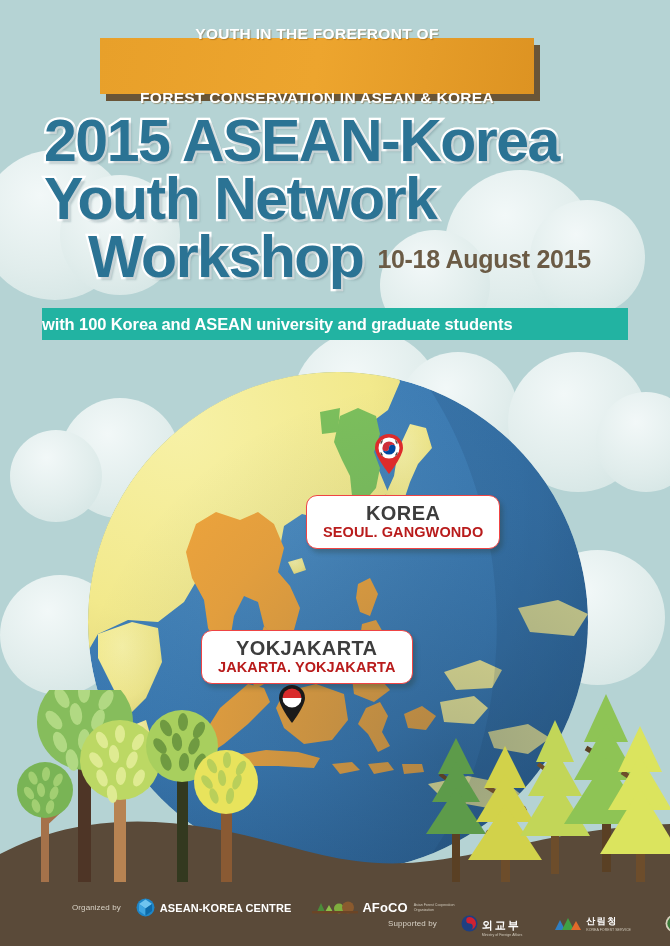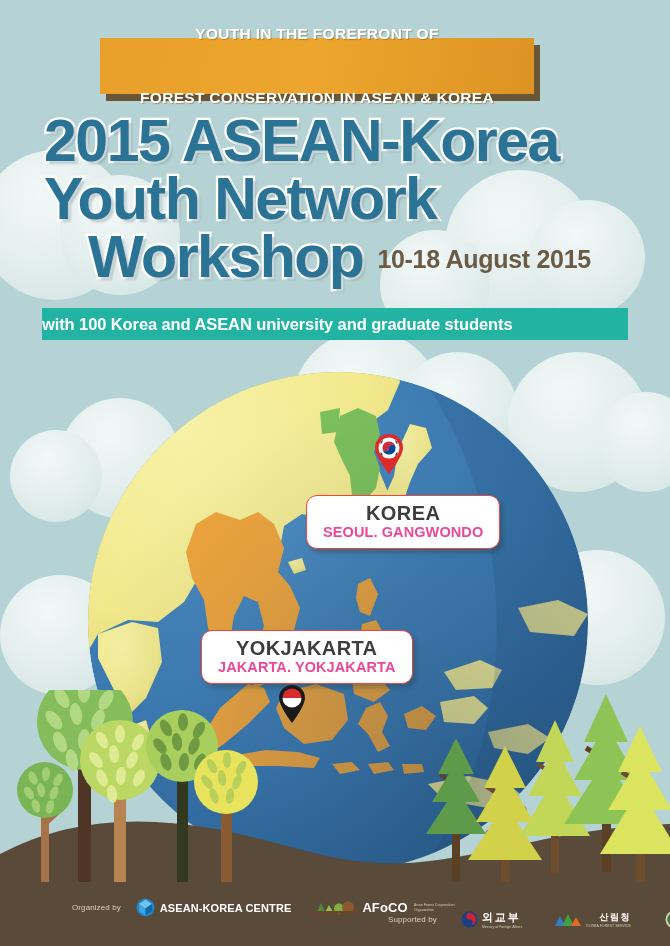--- a/index.html
+++ b/index.html
@@ -111,21 +111,21 @@
     box-shadow: 3px 4px 4px rgba(40,60,50,0.30);
     z-index: 7;
   }
   .map-label .ml-country {
     font-size: 20px; font-weight: bold;
     color: #3d3d3d; line-height: 22px;
     letter-spacing: 0.4px; white-space: nowrap;
   }
   .map-label .ml-cities {
     font-size: 14.5px; font-weight: bold;
-    color: #ec4899; line-height: 17px;
+    color: #b91c1c; line-height: 17px;
     letter-spacing: 0.1px; white-space: nowrap;
   }
   #label-korea { left: 306px; top: 495px; }
   #label-indonesia { left: 201px; top: 630px; }
 
   
   .pin { position: absolute; z-index: 8; }
   #pin-korea { left: 373px; top: 433px; }
   #pin-indonesia { left: 277px; top: 684px; }
 
@@ -502,33 +502,33 @@
     <div class="footer-group" id="sup-group">
       <span class="footer-lbl">Supported by</span>
 
       <span style="display:flex;align-items:center;gap:4px;margin-left:8px;">
         <svg width="17" height="17" viewBox="0 0 17 17">
           <circle cx="8.5" cy="8.5" r="8" fill="#1e3f82"></circle>
           <path d="M8.5 2 A6.5 6.5 0 0 1 8.5 15 A3.25 3.25 0 0 0 8.5 8.5 A3.25 3.25 0 0 1 8.5 2 Z" fill="#cf2233"></path>
           <circle cx="8.5" cy="5.3" r="2.2" fill="#cf2233"></circle>
           <circle cx="8.5" cy="11.7" r="2.2" fill="#1e3f82"></circle>
         </svg>
-        <span style="display:flex;flex-direction:column;align-items:flex-start;">
+        <span style="display:flex;flex-direction:column;align-items:flex-start;margin-top:8px;">
           <span class="kr-logo-text">외교부</span>
           <span class="logo-sub">Ministry of Foreign Affairs</span>
         </span>
       </span>
 
       <span style="display:flex;align-items:center;gap:4px;margin-left:16px;">
         <svg width="28" height="16" viewBox="0 0 28 16">
           <path d="M1 14 L 6 4 L 11 14 Z" fill="#2f7fc4"></path>
           <path d="M8 14 L 14 2 L 20 14 Z" fill="#3fa045"></path>
           <path d="M17 14 L 22 5 L 27 14 Z" fill="#e06a2a"></path>
         </svg>
-        <span style="display:flex;flex-direction:column;align-items:flex-end;">
+        <span style="display:flex;flex-direction:column;align-items:flex-start;">
           <span class="kr-logo-text" style="font-size:9px;letter-spacing:1.5px;">산림청</span>
           <span class="logo-sub">KOREA FOREST SERVICE</span>
         </span>
       </span>
 
       <span style="margin-left:18px;display:flex;">
         <svg width="19" height="19" viewBox="0 0 19 19">
           <circle cx="9.5" cy="9.5" r="9" fill="#d9d2bf"></circle>
           <circle cx="9.5" cy="9.5" r="7.2" fill="#3b7a3a"></circle>
           <path d="M9.5 4 L 13 11 L 6 11 Z" fill="#d9e8c4"></path>

